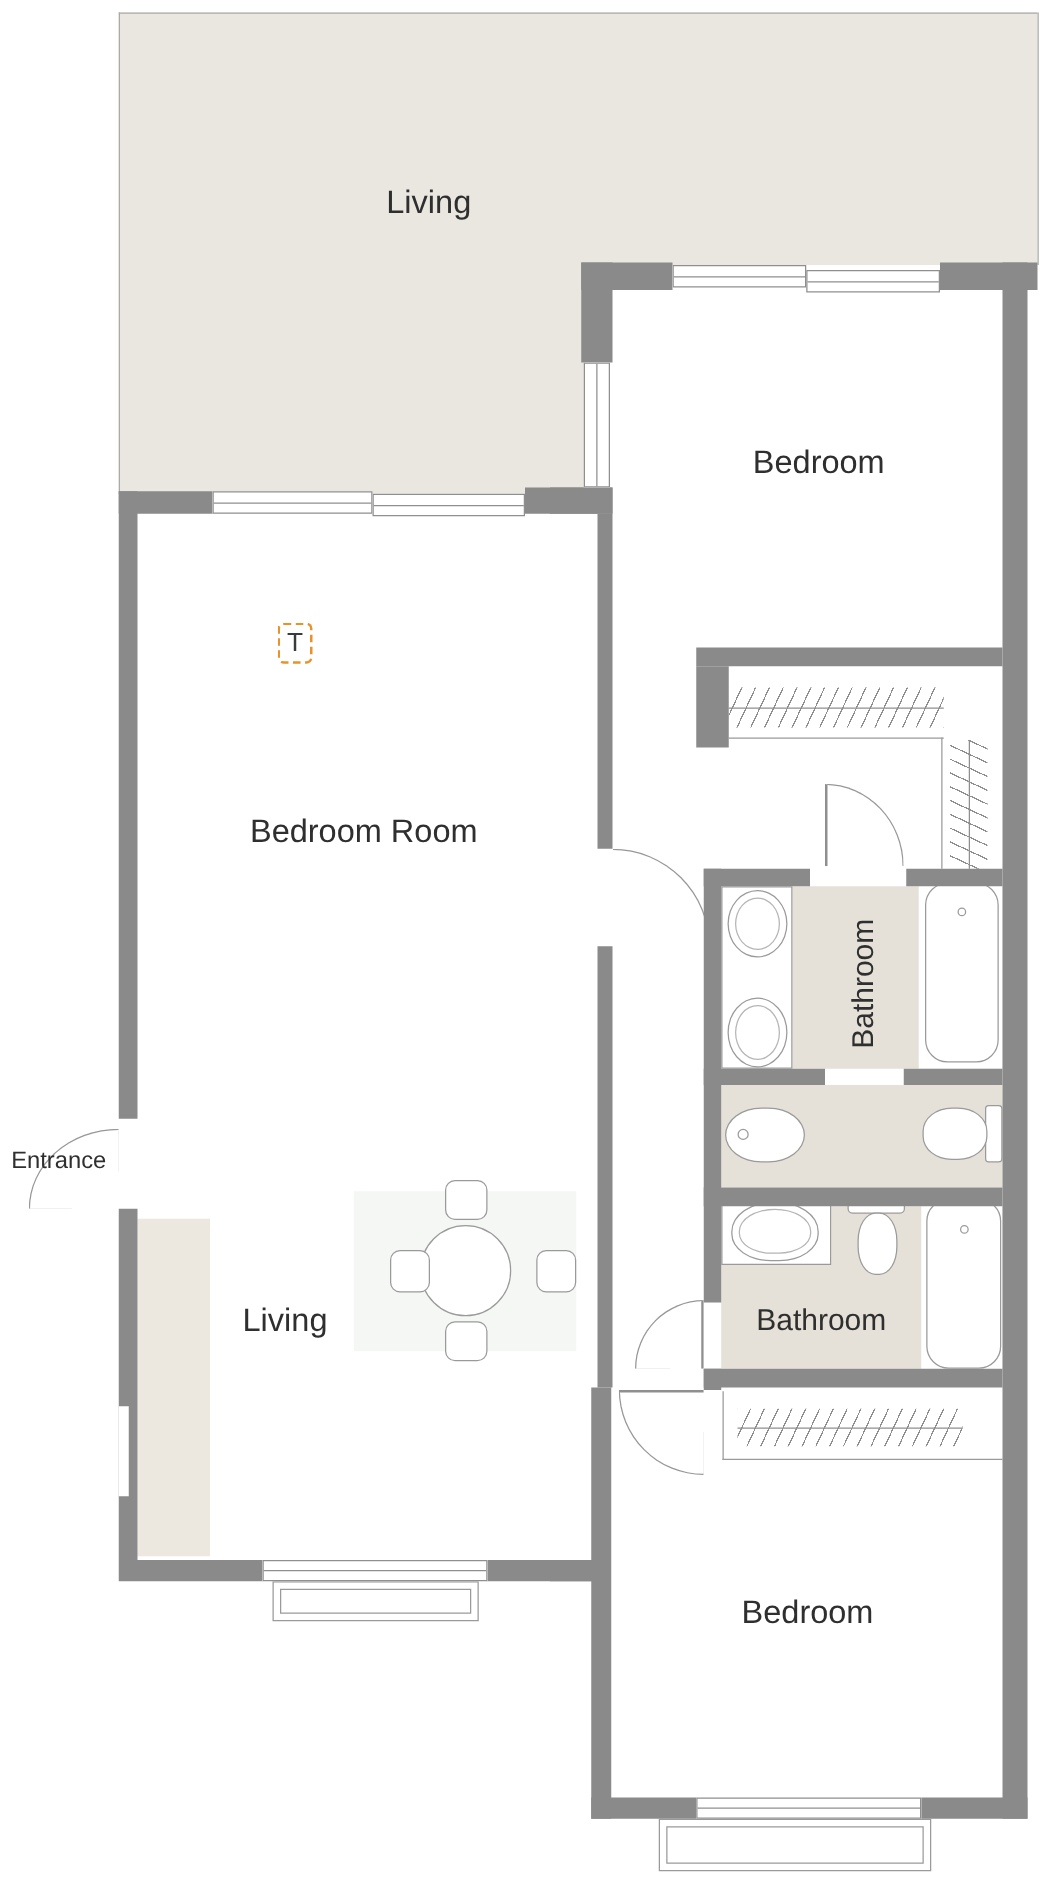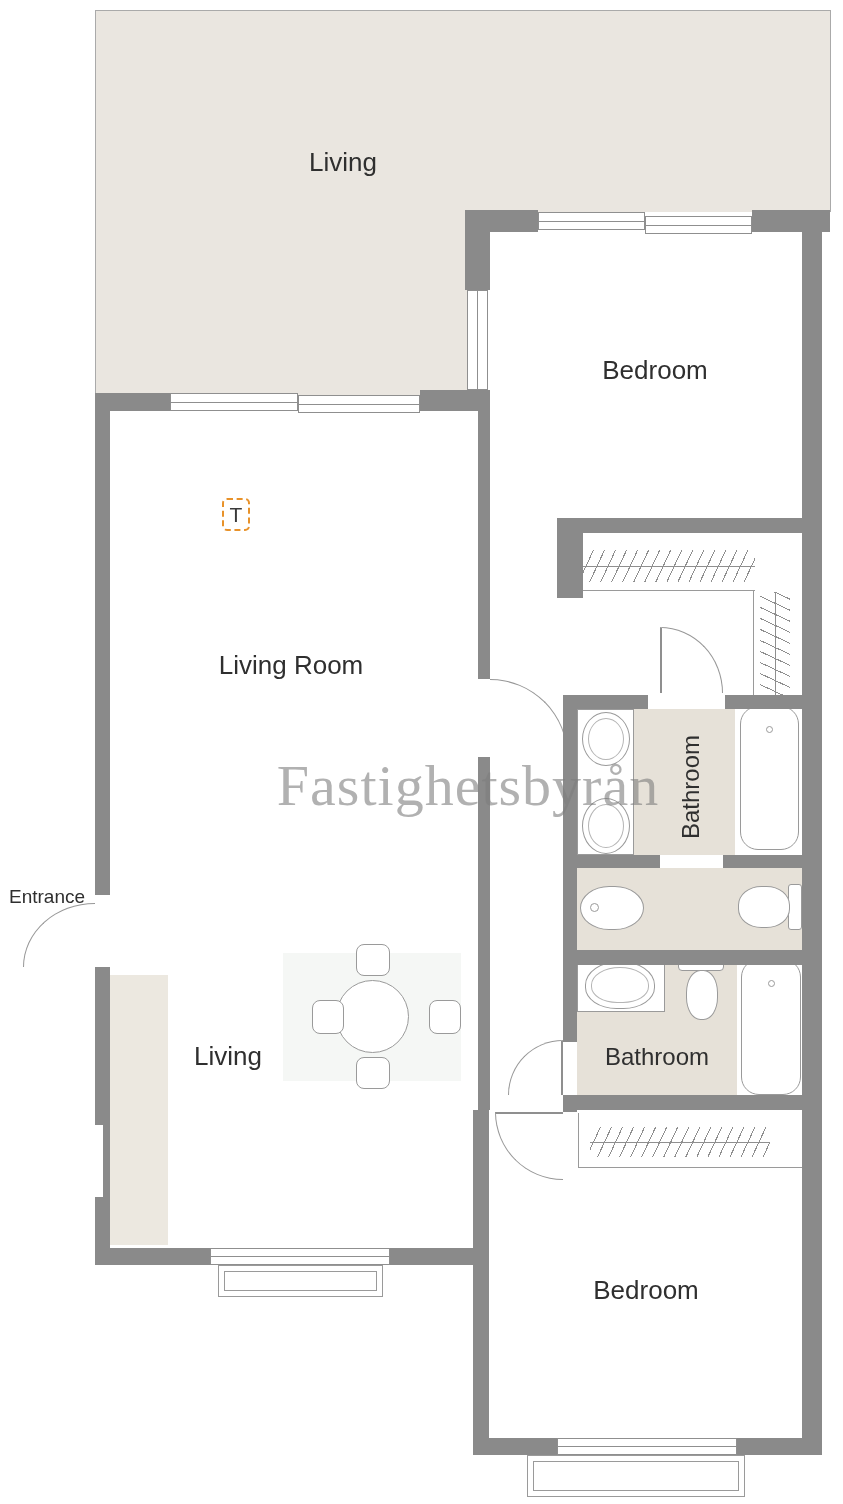--- a/index.html
+++ b/index.html
@@ -18,21 +18,21 @@
   .floor-terrace{position:absolute;background:var(--terrace);z-index:0;}
   .floor-bath{position:absolute;background:var(--bath);z-index:0;}
   .tline{position:absolute;background:#aaa;z-index:1;}
   .win-h{position:absolute;z-index:3;background:linear-gradient(#8f8f8f,#8f8f8f) center/100% 1px no-repeat #fff;border:1px solid #8f8f8f;box-sizing:border-box;}
   .win-v{position:absolute;z-index:3;background:linear-gradient(#8f8f8f,#8f8f8f) center/1px 100% no-repeat #fff;border:1px solid #8f8f8f;box-sizing:border-box;}
   .fix{position:absolute;background:#fff;border:1px solid #9a9a9a;box-sizing:border-box;z-index:1;}
   .fix .inner{position:absolute;inset:5px;border:1px solid #b5b5b5;border-radius:inherit;}
   .dot{position:absolute;background:#fff;border:1px solid #9a9a9a;border-radius:50%;box-sizing:border-box;}
   .arc{position:absolute;box-sizing:border-box;z-index:1;}
   .label{position:absolute;color:var(--label);font-size:26px;white-space:nowrap;transform:translate(-50%,-50%);z-index:4;}
-  .label.small{font-size:19px;}
+  .label.small{font-size:19px;margin-top:32px;}
   .label.vert{transform:translate(-50%,-50%) rotate(-90deg);font-size:24px;}
   .rail-h{position:absolute;z-index:1;background-image:repeating-linear-gradient(115deg,transparent 0 9px,#8f8f8f 9px 10px);}
   .rail-h .mid{position:absolute;left:0;right:0;top:50%;border-top:1px solid #8f8f8f;}
   .rail-v{position:absolute;z-index:1;background-image:repeating-linear-gradient(25deg,transparent 0 9px,#8f8f8f 9px 10px);}
   .rail-v .mid{position:absolute;top:0;bottom:0;left:50%;border-left:1px solid #8f8f8f;}
   .sill{position:absolute;background:#fff;border:1px solid #9a9a9a;box-sizing:border-box;z-index:1;}
   .sill .inner{position:absolute;inset:5px;border:1px solid #9a9a9a;}
   #watermark{position:absolute;left:468px;top:785px;transform:translate(-50%,-50%);font-family:"Liberation Serif",serif;font-size:58px;color:rgba(125,125,125,0.6);letter-spacing:1px;z-index:5;white-space:nowrap;}
   #tmarker{position:absolute;left:222px;top:498px;width:28px;height:33px;border:2px dashed var(--accent);border-radius:5px;box-sizing:border-box;color:#3a3a3a;font-size:21px;display:flex;align-items:center;justify-content:center;z-index:4;background:#fff;}
 </style>
@@ -156,25 +156,24 @@
   <div class="dot" style="left:768px;top:980px;width:7px;height:7px;z-index:2;"></div>
 
   <div class="fix" style="left:336px;top:980px;width:73px;height:73px;border-radius:50%;z-index:1;"></div>
   <div class="fix" style="left:356px;top:944px;width:34px;height:32px;border-radius:8px;"></div>
   <div class="fix" style="left:356px;top:1057px;width:34px;height:32px;border-radius:8px;"></div>
   <div class="fix" style="left:312px;top:1000px;width:32px;height:34px;border-radius:8px;"></div>
   <div class="fix" style="left:429px;top:1000px;width:32px;height:34px;border-radius:8px;"></div>
 
   <div class="label" style="left:343px;top:162px;">Living</div>
   <div class="label" style="left:655px;top:370px;">Bedroom</div>
-  <div class="label" style="left:291px;top:665px;">Living Room</div>
+  <div class="label" style="left:291px;top:665px;">Bedroom Room</div>
   <div class="label vert" style="left:691px;top:787px;">Bathroom</div>
   <div class="label" style="left:657px;top:1057px;font-size:24px;">Bathroom</div>
   <div class="label" style="left:228px;top:1056px;">Living</div>
   <div class="label small" style="left:47px;top:897px;">Entrance</div>
   <div class="label" style="left:646px;top:1290px;">Bedroom</div>
 
   <div id="tmarker">
       <span>T</span>
     </div>
-  <div id="watermark">Fastighetsbyrån</div>
 
 </div>
 
 </body></html>

